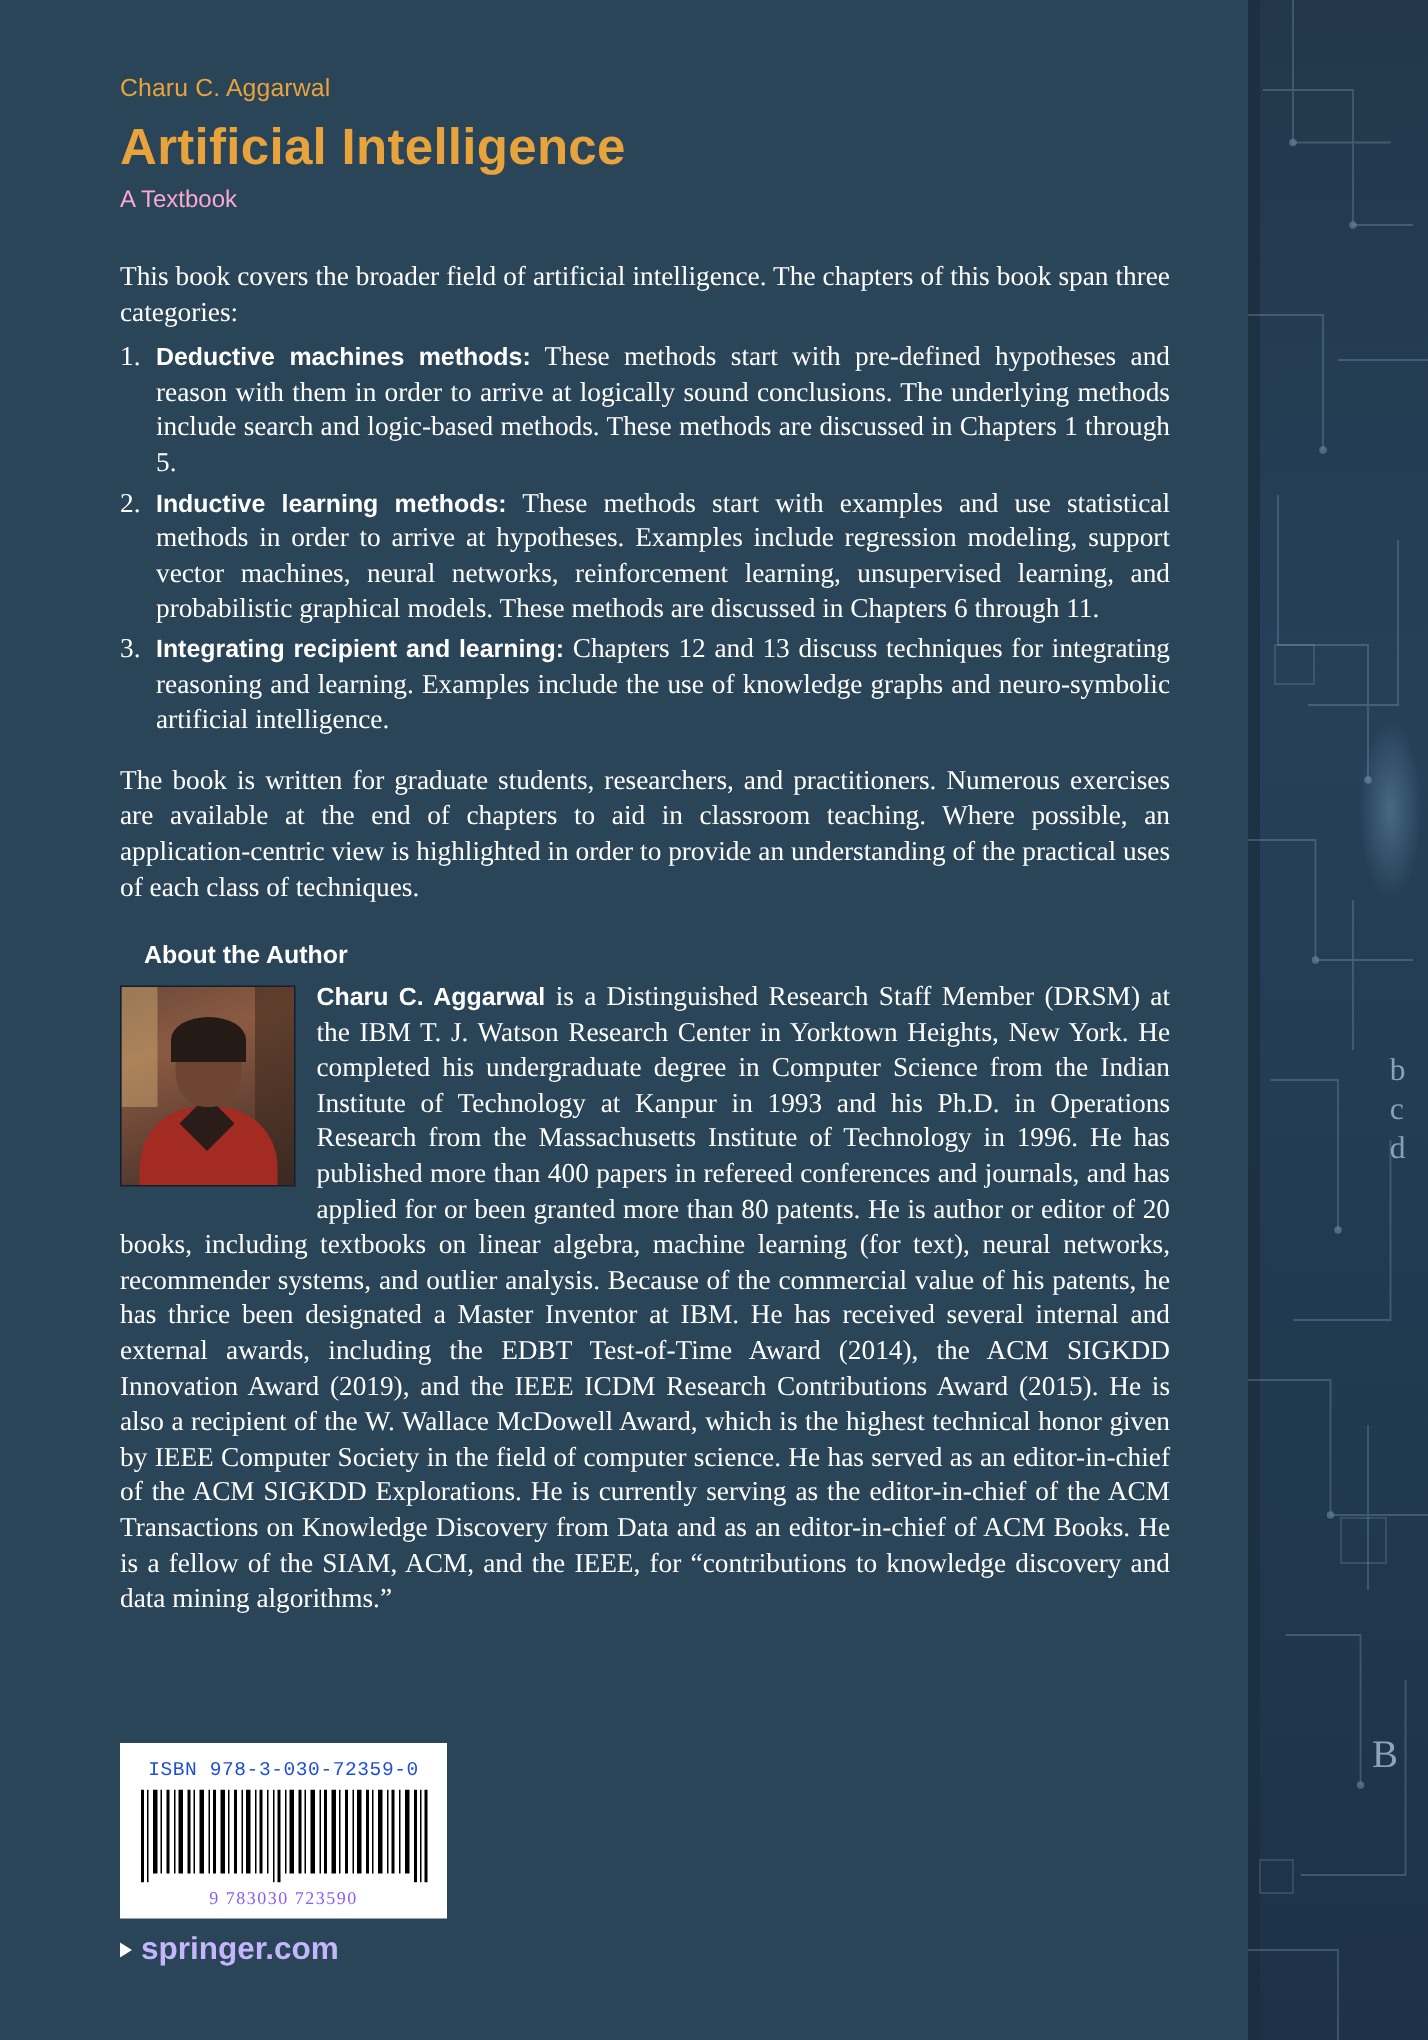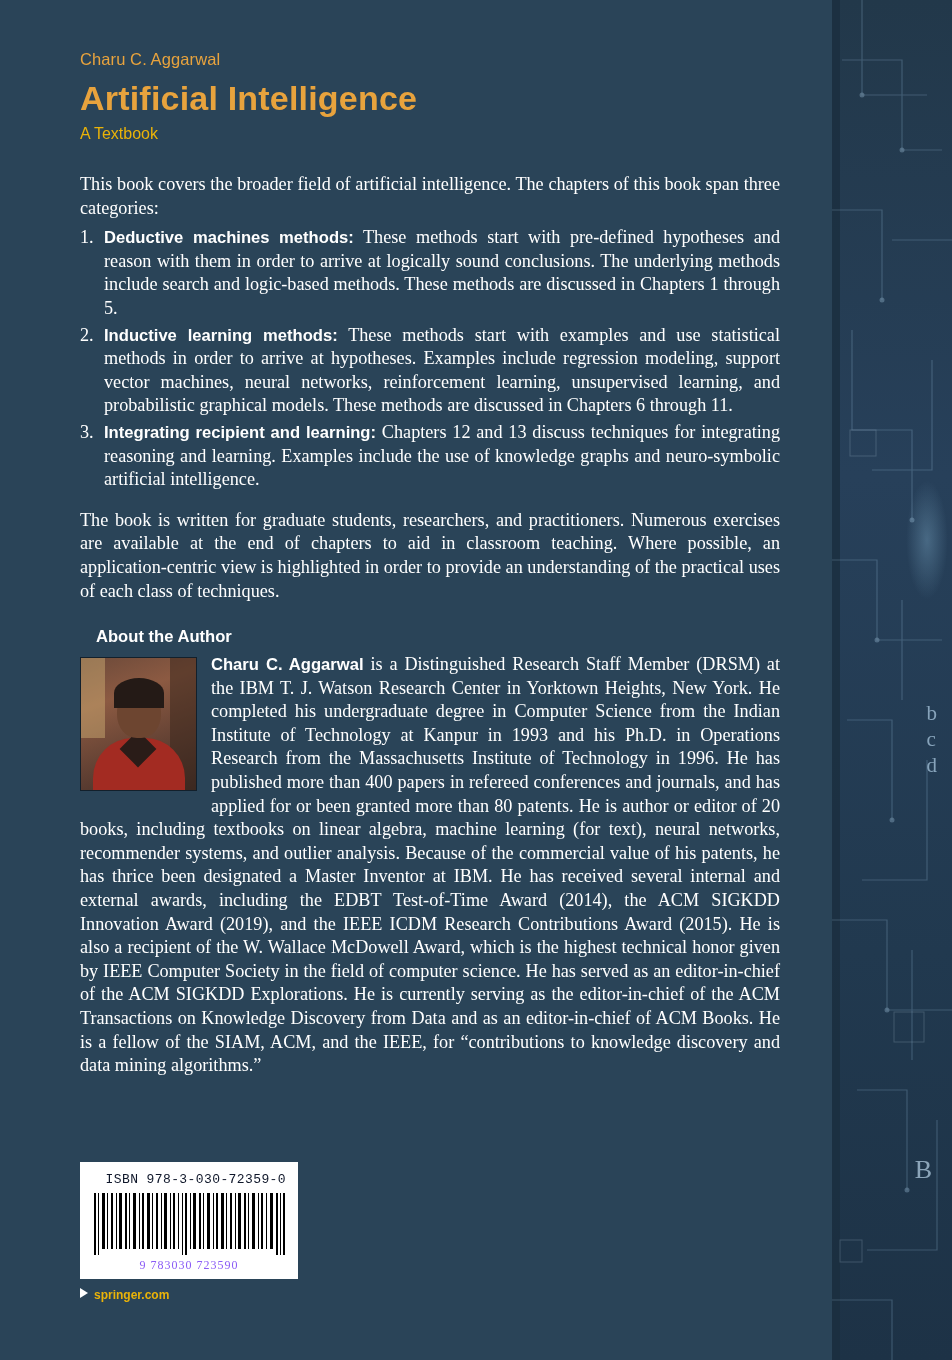--- a/index.html
+++ b/index.html
@@ -97,21 +97,21 @@
   }
   .book-title {
     color: #e8a33d;
     font-size: 34px;
     font-family: "Liberation Sans", sans-serif;
     font-weight: bold;
     letter-spacing: .2px;
     margin-bottom: 7px;
   }
   .book-subtitle {
-    color: #eab308;
+    color: #f9a8d4;
     font-size: 16px;
     font-family: "Liberation Sans", sans-serif;
     margin-bottom: 30px;
   }
 
   .blurb {
     font-size: 18.2px;
     line-height: 23.6px;
     text-align: justify;
     margin: 0 0 4px 0;
@@ -235,22 +235,22 @@
     left: 80px;
     top: 1162px;
     width: 218px;
     background: #ffffff;
     padding: 10px 12px 6px 12px;
     box-sizing: border-box;
   }
   .isbn-text {
     font-family: "Liberation Mono", monospace;
     font-size: 13px;
-    color: #0f172a;
-    text-align: right;
+    color: #1d4ed8;
+    text-align: center;
     letter-spacing: .4px;
     margin-bottom: 6px;
   }
   .bars {
     height: 62px;
     width: 100%;
     display: block;
   }
   .isbn-digits {
     font-family: Liberation Serif, serif;
@@ -259,23 +259,23 @@
     text-align: center;
     letter-spacing: 1px;
     margin-top: 3px;
   }
 
   .springer {
     position: absolute;
     left: 80px;
     top: 1288px;
     font-family: "Liberation Sans", sans-serif;
-    font-size: 12px;
+    font-size: 21px;
     font-weight: bold;
-    color: #eab308;
+    color: #c4b5fd;
   }
   .springer .tri {
     display: inline-block;
     width: 0; height: 0;
     border-left: 8px solid #ffffff;
     border-top: 5px solid transparent;
     border-bottom: 5px solid transparent;
     margin-right: 6px;
     vertical-align: 1px;
   }

